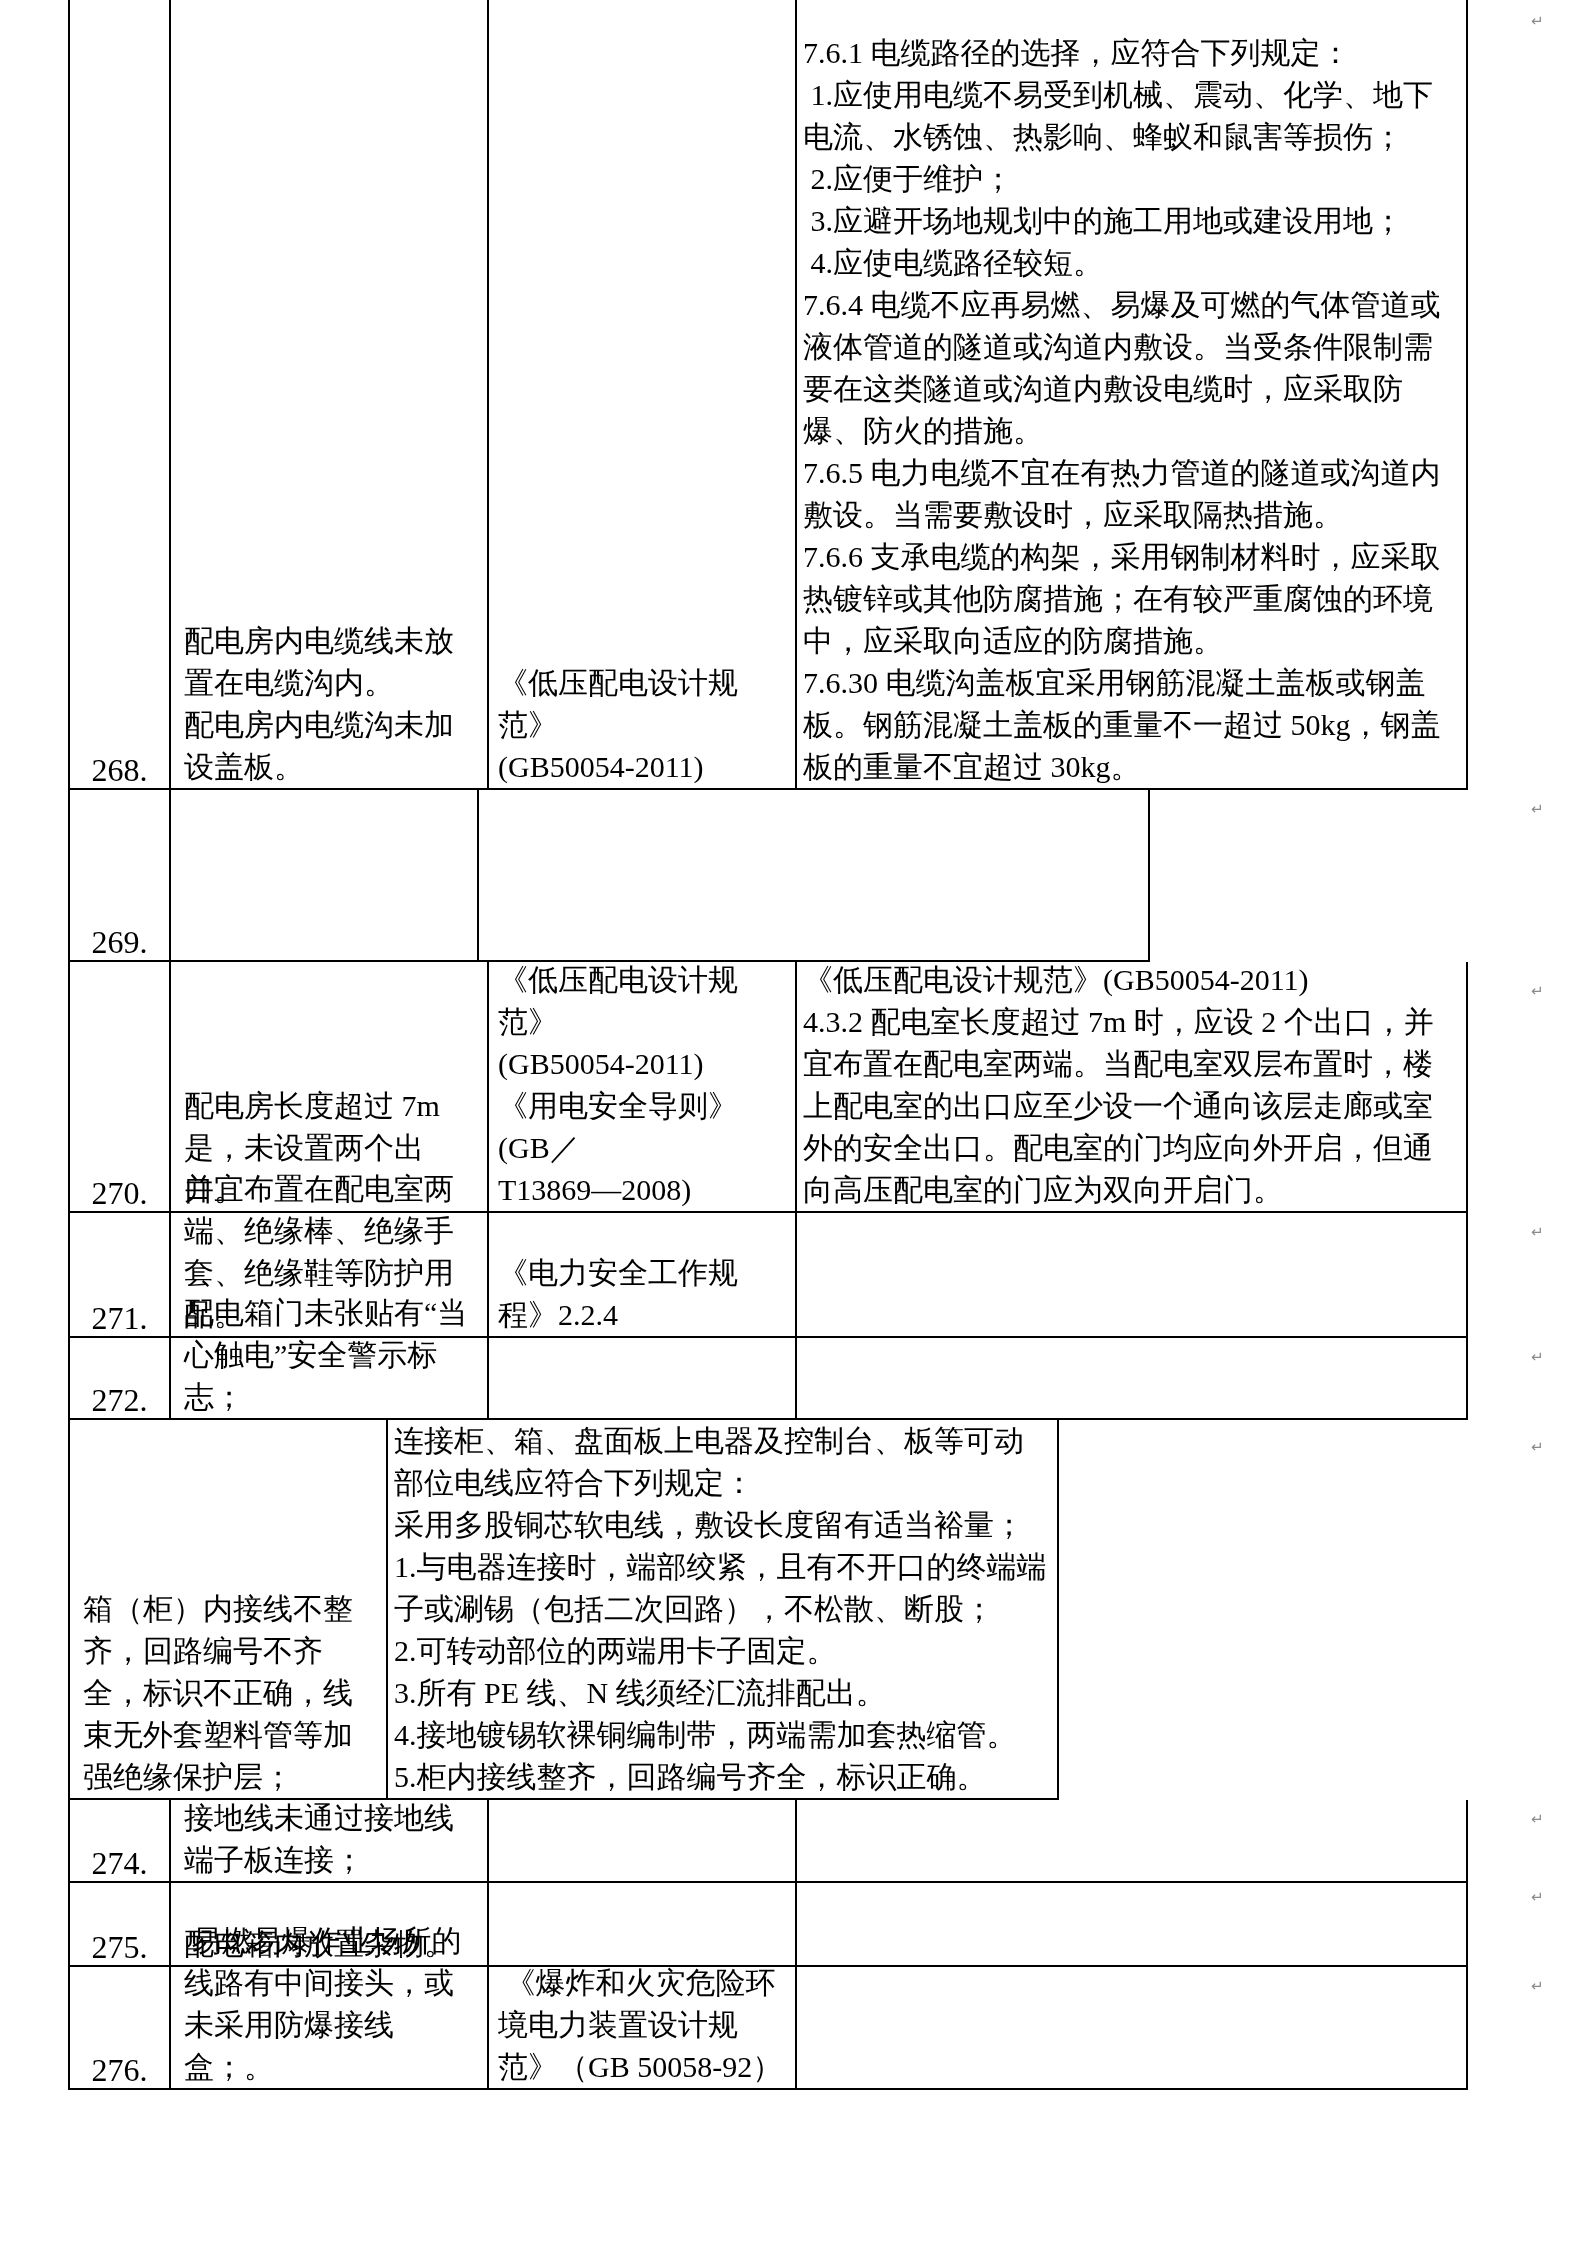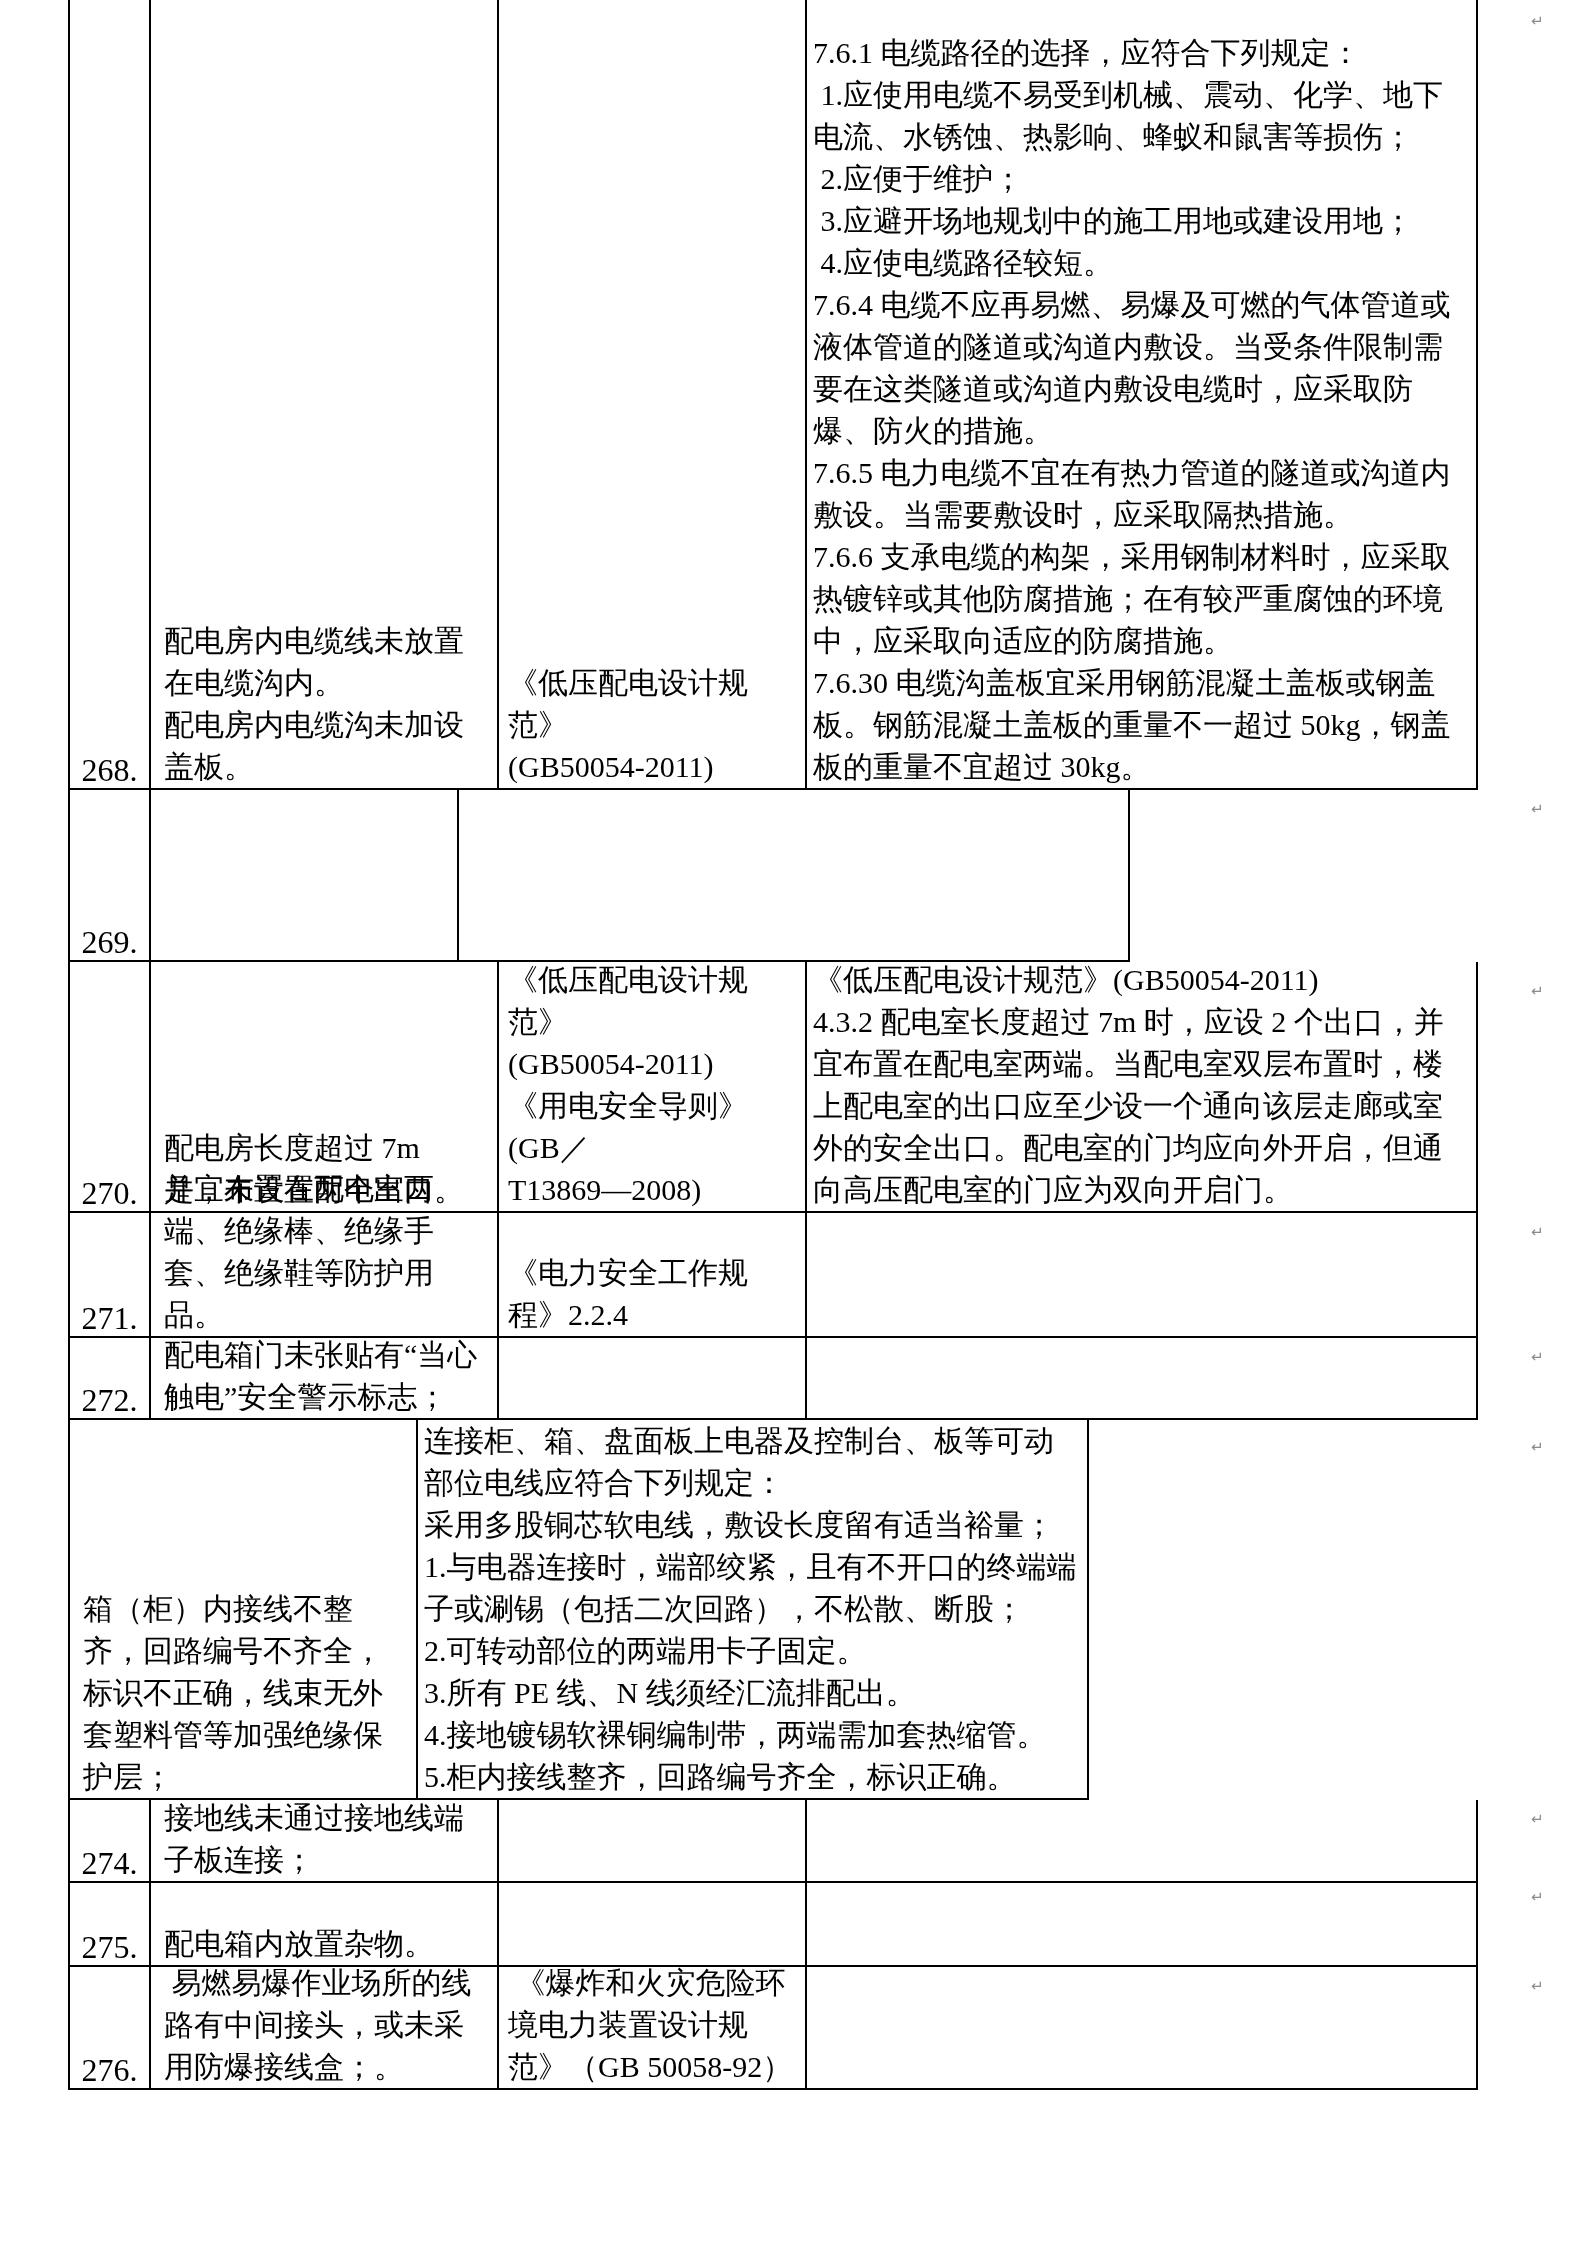--- a/index.html
+++ b/index.html
@@ -27,23 +27,23 @@
     border-bottom: 2px solid #000;
     display: flex;
     align-items: flex-end;
   }
   .cell .txt {
     white-space: pre-wrap;
     overflow-wrap: break-word;
     font-size: 30px;
     line-height: 42px;
   }
-  .c-no   { width: 81px;  justify-content: center; }
+  .c-no   { width: 101px;  justify-content: center; }
   .c-no .txt { font-size: 32px; line-height: 36px; white-space: nowrap; }
-  .c-problem { width: 348px; padding: 0 11px 0 13px; }
+  .c-problem { width: 318px; padding: 0 11px 0 13px; }
   .c-basis   { width: 308px; padding: 0 8px 0 9px; }
   .c-detail  { width: 671px; padding: 0 4px 0 6px; }
   
   .r0 { height: 790px; }
   .r1 { height: 172px; }
   .r2 { height: 251px; }
   .r3 { height: 125px; }
   .r4 { height: 82px;  }
   .r5 { height: 380px; }
   .r6 { height: 83px;  }

